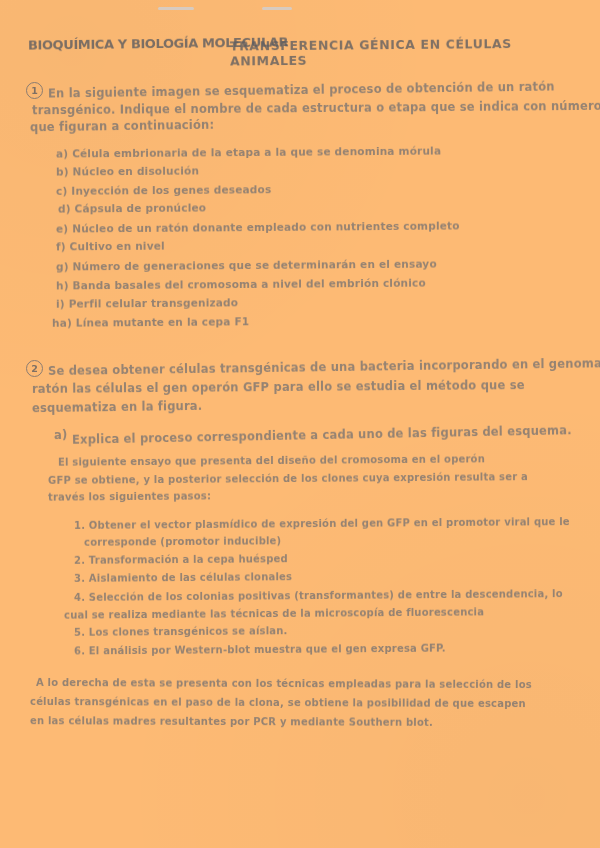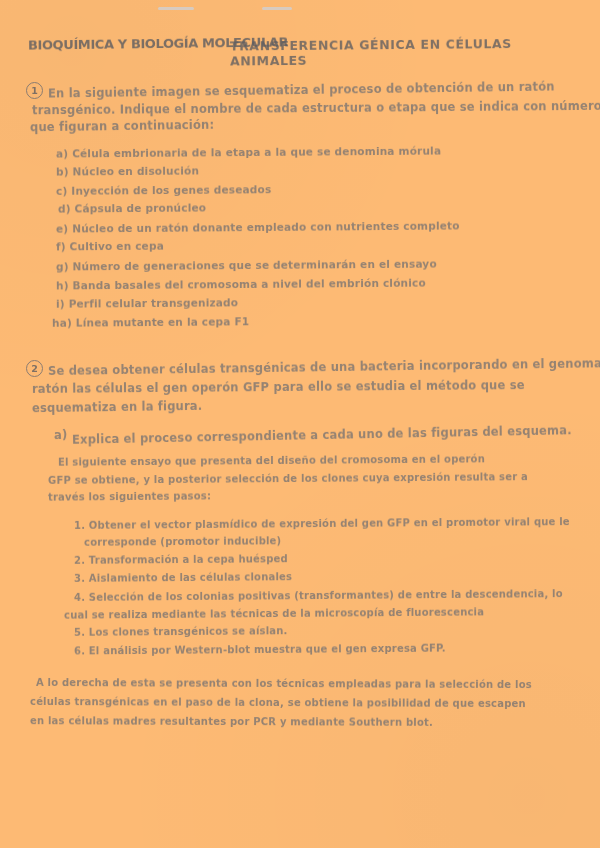--- a/index.html
+++ b/index.html
@@ -132,21 +132,21 @@
 
   <div class="hand para-line slant-a" style="left:48px; top:83px;">En la siguiente imagen se esquematiza el proceso de obtención de un ratón</div>
   <div class="hand para-line slant-b" style="left:32px; top:101px;">transgénico. Indique el nombre de cada estructura o etapa que se indica con números</div>
   <div class="hand para-line slant-a" style="left:30px; top:119px;">que figuran a continuación:</div>
 
   <div class="hand item-line slant-b" style="left:56px; top:146px;">a) Célula embrionaria de la etapa a la que se denomina mórula</div>
   <div class="hand item-line slant-b" style="left:56px; top:165px;">b) Núcleo en disolución</div>
   <div class="hand item-line slant-b" style="left:56px; top:184px;">c) Inyección de los genes deseados</div>
   <div class="hand item-line slant-b" style="left:58px; top:202px;">d) Cápsula de pronúcleo</div>
   <div class="hand item-line slant-b" style="left:56px; top:221px;">e) Núcleo de un ratón donante empleado con nutrientes completo</div>
-  <div class="hand item-line slant-b" style="left:56px; top:240px;">f) Cultivo en cepa</div>
+  <div class="hand item-line slant-b" style="left:56px; top:240px;">f) Cultivo en nivel</div>
   <div class="hand item-line slant-b" style="left:56px; top:259px;">g) Número de generaciones que se determinarán en el ensayo</div>
   <div class="hand item-line slant-b" style="left:56px; top:278px;">h) Banda basales del cromosoma a nivel del embrión clónico</div>
   <div class="hand item-line slant-b" style="left:56px; top:297px;">i) Perfil celular transgenizado</div>
   <div class="hand item-line slant-b" style="left:52px; top:316px;">ha) Línea mutante en la cepa F1</div>
 
   <div class="qnum" style="left:26px; top:360px;">2</div>
 
   <div class="hand para-line slant-a" style="left:48px; top:360px;">Se desea obtener células transgénicas de una bacteria incorporando en el genoma de</div>
   <div class="hand para-line slant-b" style="left:32px; top:380px;">ratón las células el gen operón GFP para ello se estudia el método que se</div>
   <div class="hand para-line slant-a" style="left:32px; top:400px;">esquematiza en la figura.</div>

